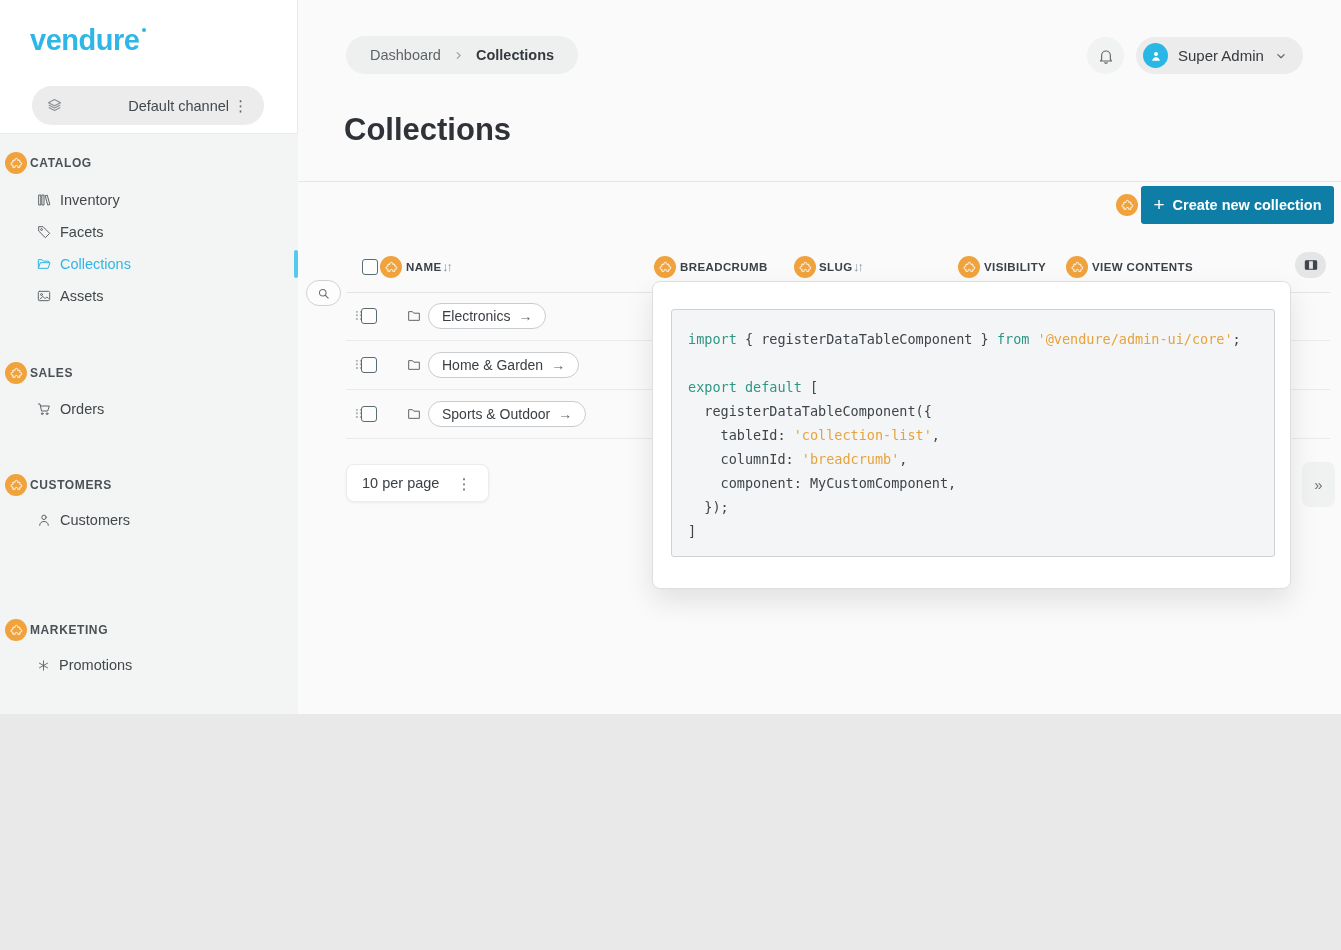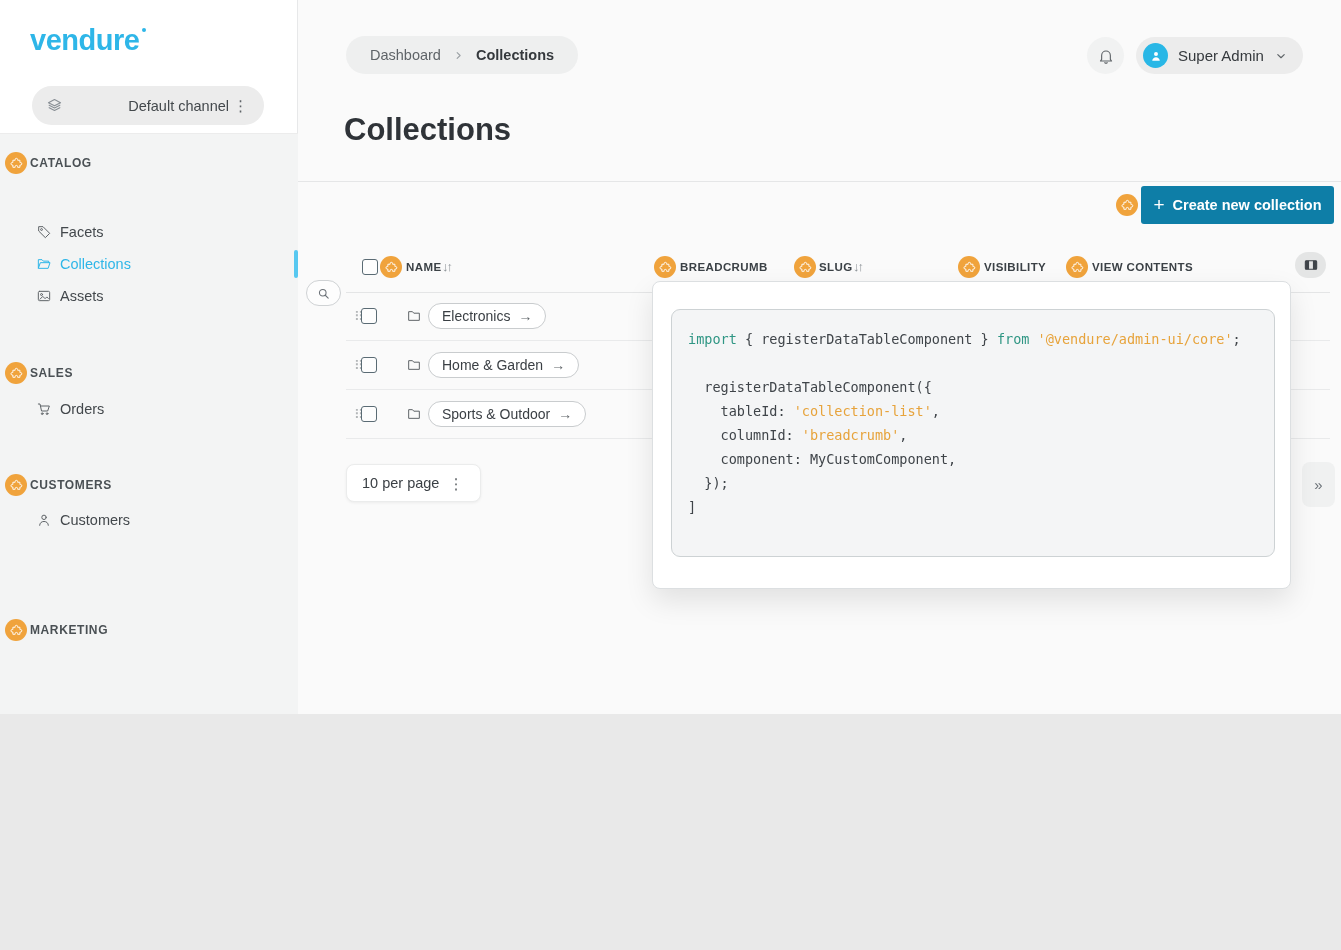--- a/index.html
+++ b/index.html
@@ -112,32 +112,32 @@
                   color:#5f6468; }
   .chip { position:absolute; left:82px; top:50%; transform:translateY(-50%);
           height:26px; display:inline-flex; align-items:center; gap:8px;
           padding:0 13px; background:#fff; border:1px solid #c9ccce; border-radius:14px;
           font-size:14px; color:#3a3f44; cursor:pointer; white-space:nowrap; }
   .chip .arr { color:#5f6468; font-size:14px; }
 
   .perpage { position:absolute; left:346px; top:464px; height:38px;
              background:#fff; border:1px solid #ebecec; border-radius:8px;
              box-shadow:0 1px 3px rgba(0,0,0,0.06); display:flex; align-items:center;
-             gap:5px; padding:0 13px 0 15px; font-size:14.5px; color:#3a3f44;
+             gap:13px; padding:0 13px 0 15px; font-size:14.5px; color:#3a3f44;
              cursor:pointer; }
   .page-next { position:absolute; left:1302px; top:462px; width:33px; height:45px;
                background:#f0f1f1; border-radius:8px; display:flex; align-items:center;
                justify-content:center; color:#6b7177; font-size:15px; cursor:pointer; }
 
   
   .popup { position:absolute; left:652px; top:281px; width:639px; height:308px;
            background:#fff; border:1px solid #dcdfe1; border-radius:8px;
            box-shadow:0 12px 28px rgba(0,0,0,0.10); z-index:5; }
   .codeblock { position:absolute; left:18px; top:27px; width:604px; height:248px;
-               background:#f4f5f6; border:1px solid #cdd2d4; border-radius:9px;
+               background:#f4f5f6; border:1px solid #cdd2d4; border-radius:3px;
                padding:17px 0 0 16px; overflow:hidden; }
   .cl { height:24px; line-height:24px; white-space:pre;
         font-family:"DejaVu Sans Mono","Liberation Mono",monospace;
         font-size:13.5px; color:#3f4449; }
   .kw { color:#2f9684; }
   .st { color:#e7a33b; }
 </style>
 </head>
 <body>
 
@@ -162,20 +162,28 @@
     <div class="nav-bg"></div>
 
     <div class="sec-head" style="top:152px">
       <span class="badge">
         <svg width="13" height="13" viewBox="0 0 24 24" fill="none" stroke="#fff" stroke-width="1.7" stroke-linejoin="round">
           <path d="M9.5 4.8a2.3 2.3 0 0 1 4.6 0V6h4.2v4.2h1.2a2.3 2.3 0 0 1 0 4.6h-1.2V19h-4.2v-1.2a2.3 2.3 0 0 0-4.6 0V19H5.3v-4.2H4.1a2.3 2.3 0 0 1 0-4.6h1.2V6h4.2z"></path>
         </svg>
       </span>
       <span class="sec-lbl">CATALOG</span>
     </div>
+    <div class="nav-item" style="top:184px">
+      <svg width="16" height="16" viewBox="0 0 24 24" fill="none" stroke="currentColor" stroke-width="1.5" stroke-linejoin="round">
+        <path d="M4 4.5h3.2v15H4z"></path>
+          <path d="M8.8 4.5H12v15H8.8z"></path>
+          <path d="M13.8 5.6l3.1-.8 3.8 14-3.1.8z"></path>
+      </svg>
+      <span>Inventory</span>
+    </div>
     <div class="nav-item" style="top:216px">
       <svg width="16" height="16" viewBox="0 0 24 24" fill="none" stroke="currentColor" stroke-width="1.5" stroke-linejoin="round">
         <path d="M4 4h6.5L20.5 14 14 20.5 4 10.5z"></path>
           <circle cx="8.3" cy="8.3" r="1.4"></circle>
       </svg>
       <span>Facets</span>
     </div>
     <div class="nav-item active" style="top:248px">
       <svg width="16" height="16" viewBox="0 0 24 24" fill="none" stroke="currentColor" stroke-width="1.5" stroke-linejoin="round">
         <path d="M3.5 18.5v-13H9l2 2.2h8v2.3"></path>
@@ -226,20 +234,26 @@
     </div>
 
     <div class="sec-head" style="top:619px">
       <span class="badge">
         <svg width="13" height="13" viewBox="0 0 24 24" fill="none" stroke="#fff" stroke-width="1.7" stroke-linejoin="round">
           <path d="M9.5 4.8a2.3 2.3 0 0 1 4.6 0V6h4.2v4.2h1.2a2.3 2.3 0 0 1 0 4.6h-1.2V19h-4.2v-1.2a2.3 2.3 0 0 0-4.6 0V19H5.3v-4.2H4.1a2.3 2.3 0 0 1 0-4.6h1.2V6h4.2z"></path>
         </svg>
       </span>
       <span class="sec-lbl">MARKETING</span>
     </div>
+    <div class="nav-item" style="top:649px">
+      <svg width="15" height="15" viewBox="0 0 24 24" fill="none" stroke="currentColor" stroke-width="1.5" stroke-linecap="round">
+        <path d="M12 4.5v15M5.5 8.25l13 7.5M18.5 8.25l-13 7.5"></path>
+      </svg>
+      <span>Promotions</span>
+    </div>
 
     <div class="side-divider"></div>
 
     <div class="collapse-row" style="top:791px">
       <span class="badge">
         <svg width="13" height="13" viewBox="0 0 24 24" fill="none" stroke="#fff" stroke-width="1.7" stroke-linejoin="round">
           <path d="M9.5 4.8a2.3 2.3 0 0 1 4.6 0V6h4.2v4.2h1.2a2.3 2.3 0 0 1 0 4.6h-1.2V19h-4.2v-1.2a2.3 2.3 0 0 0-4.6 0V19H5.3v-4.2H4.1a2.3 2.3 0 0 1 0-4.6h1.2V6h4.2z"></path>
         </svg>
       </span>
       <span class="sec-lbl">SETTINGS</span>
@@ -400,20 +414,21 @@
   </div>
 
   <div class="page-next">
     <span>»</span>
   </div>
 
   <div class="popup">
     <div class="codeblock">
       <div class="cl"><span class="kw">import</span><span> { registerDataTableComponent } </span><span class="kw">from</span><span> </span><span class="st">'@vendure/admin-ui/core'</span><span>;</span></div>
       <div class="cl"></div>
+      <div class="cl"><span class="kw">export default</span><span> [</span></div>
       <div class="cl"><span>  registerDataTableComponent({</span></div>
       <div class="cl"><span>    tableId: </span><span class="st">'collection-list'</span><span>,</span></div>
       <div class="cl"><span>    columnId: </span><span class="st">'breadcrumb'</span><span>,</span></div>
       <div class="cl"><span>    component: MyCustomComponent,</span></div>
       <div class="cl"><span>  });</span></div>
       <div class="cl"><span>]</span></div>
     </div>
   </div>
 
 </div>

